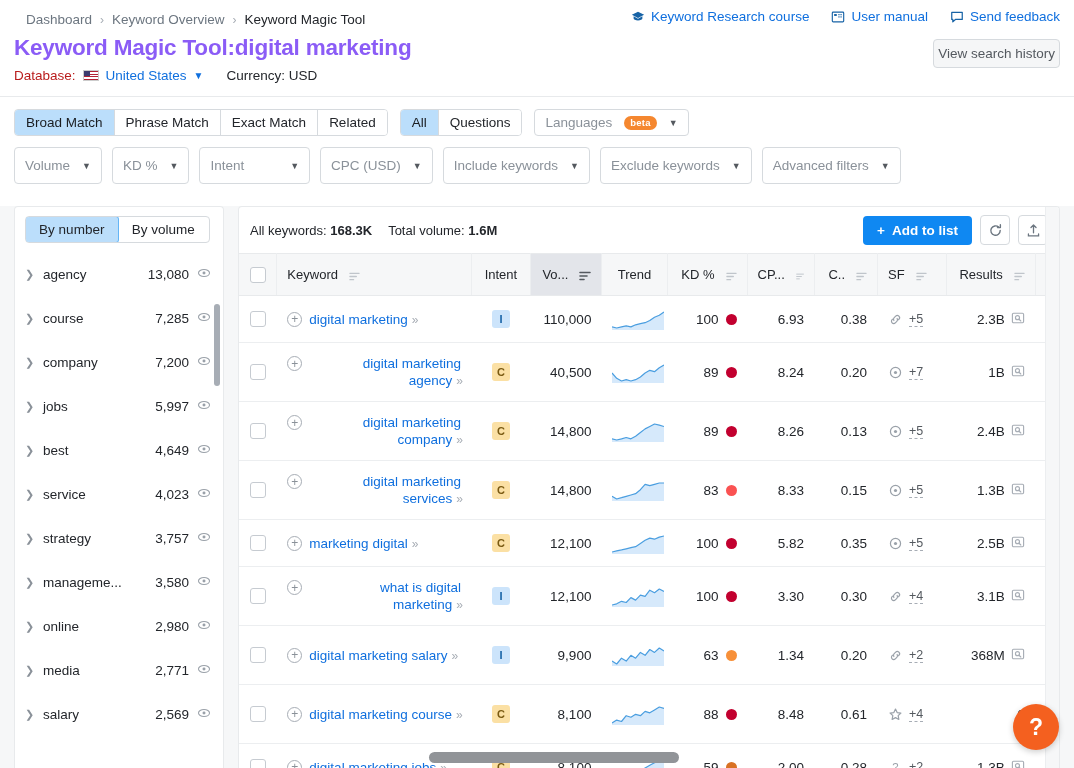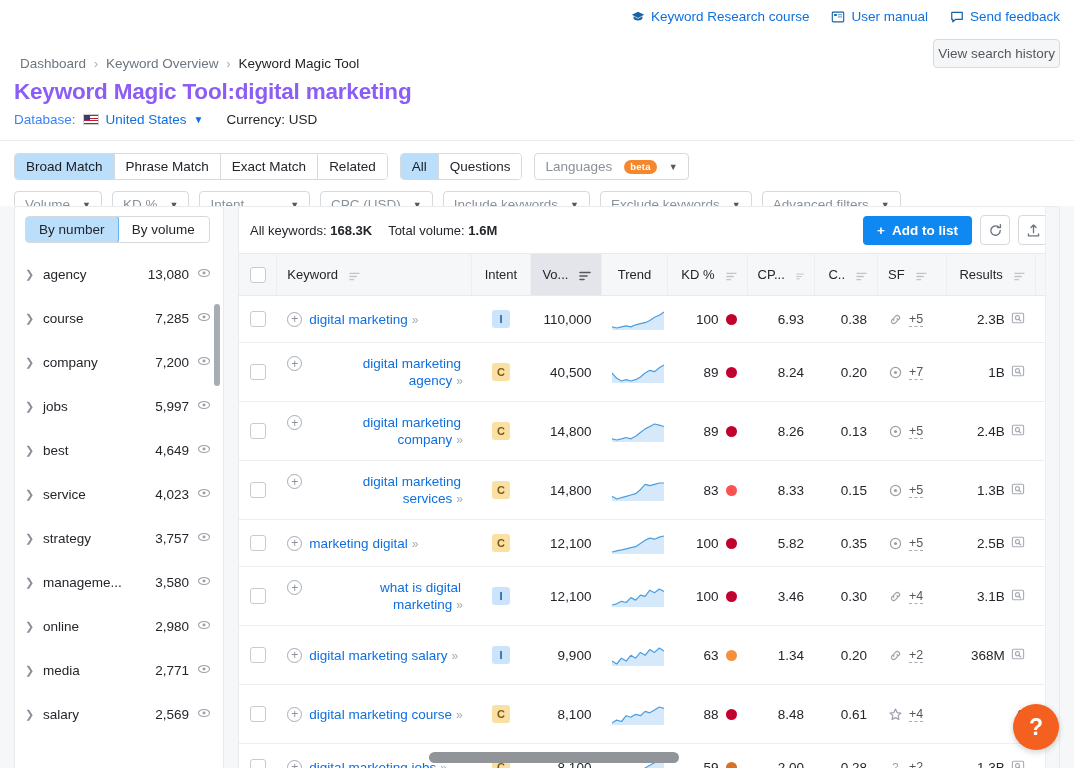--- a/index.html
+++ b/index.html
@@ -9,22 +9,22 @@
     overflow: hidden;
     background: #fff;
     font-family: "Liberation Sans", sans-serif;
     -webkit-font-smoothing: antialiased;
   }
   body { position: relative; }
 
   
   .breadcrumb {
     display: flex; align-items: center; gap: 8px;
-    padding: 12px 14px 0 20px;
-    font-size: 13.5px; color: #6c7680; margin-top: 44px;
+    padding: 12px 14px 0 26px;
+    font-size: 13.5px; color: #6c7680;
   }
   .breadcrumb .crumb-sep { color: #a7adb5; font-size: 12px; }
   .breadcrumb .crumb-current { color: #23262b; }
 
   
   .top-links {
     position: absolute; top: 9px; right: 14px;
     display: flex; align-items: center; gap: 22px;
     font-size: 13.5px;
   }
@@ -50,21 +50,21 @@
     border-radius: 4px; font-size: 13.5px; padding: 6px 4px;
     cursor: pointer; font-family: inherit;
   }
 
   
   .db-row {
     padding: 7px 14px 0 14px;
     display: flex; align-items: center; gap: 7px;
     font-size: 13.5px; color: #23262b;
   }
-  .db-label { color: #3b82f6; }
+  .db-label { color: #b91c1c; }
   .flag {
     width: 16px; height: 11px; display: inline-block;
     background: linear-gradient(to bottom,
       #b22234 0, #b22234 14%, #fff 14%, #fff 28%,
       #b22234 28%, #b22234 42%, #fff 42%, #fff 57%,
       #b22234 57%, #b22234 71%, #fff 71%, #fff 85%,
       #b22234 85%, #b22234 100%);
     position: relative; border: 0.5px solid #ccc; vertical-align: middle;
   }
   .flag::before {
@@ -104,21 +104,21 @@
   .beta-badge {
     background: #f5872f; color: #fff; font-size: 9.5px; font-weight: bold;
     border-radius: 7px; padding: 1.5px 6px; letter-spacing: .2px;
   }
   .caret { font-size: 9px; color: #54595f; }
 
   .filters2 {
     padding: 11px 14px 0 14px;
     display: flex; align-items: center; gap: 10px;
   }
-  .filters2 .pill { padding: 5px 10px; justify-content: flex-end; }
+  .filters2 .pill { padding: 10px 10px; justify-content: flex-end; }
   .pill .sp { display: inline-block; min-width: 6px; }
 
   
   .content {
     position: absolute; top: 206px; left: 0; right: 0; bottom: 0;
     display: flex; background: #f6f7f8;
   }
 
   
   .sidebar {
@@ -846,21 +846,21 @@
                   <polygon points="0.0,20.0 4.7,18.8 9.5,16.3 14.2,17.5 18.9,12.6 23.6,15.1 28.4,10.2 33.1,11.4 37.8,5.2 42.5,7.7 47.3,4.0 52.0,6.5 52,22 0,22" fill="#d6e9fb"></polygon>
                   <polyline points="0.0,20.0 4.7,18.8 9.5,16.3 14.2,17.5 18.9,12.6 23.6,15.1 28.4,10.2 33.1,11.4 37.8,5.2 42.5,7.7 47.3,4.0 52.0,6.5" fill="none" stroke="#4a9ee0" stroke-width="1.2" stroke-linejoin="round"></polyline>
                 </svg>
               </td>
               <td>
                 <div class="kd-wrap">
                   <span>100</span>
                   <span class="dot" style="background:#c2002f"></span>
                 </div>
               </td>
-              <td>3.46</td>
+              <td>3.30</td>
               <td>0.30</td>
               <td>
                 <div class="sf-wrap">
                   <svg width="15" height="15" viewBox="0 0 16 16">
                     <path d="M6.6 9.4a2.4 2.4 0 0 1 0-3.4l1.6-1.6a2.4 2.4 0 1 1 3.4 3.4l-.8.8" stroke="#9aa1a9" stroke-width="1.3" fill="none"></path>
                     <path d="M9.4 6.6a2.4 2.4 0 0 1 0 3.4l-1.6 1.6a2.4 2.4 0 1 1-3.4-3.4l.8-.8" stroke="#9aa1a9" stroke-width="1.3" fill="none"></path>
                   </svg>
                   <span class="sf-plus">+4</span>
                 </div>
               </td>

